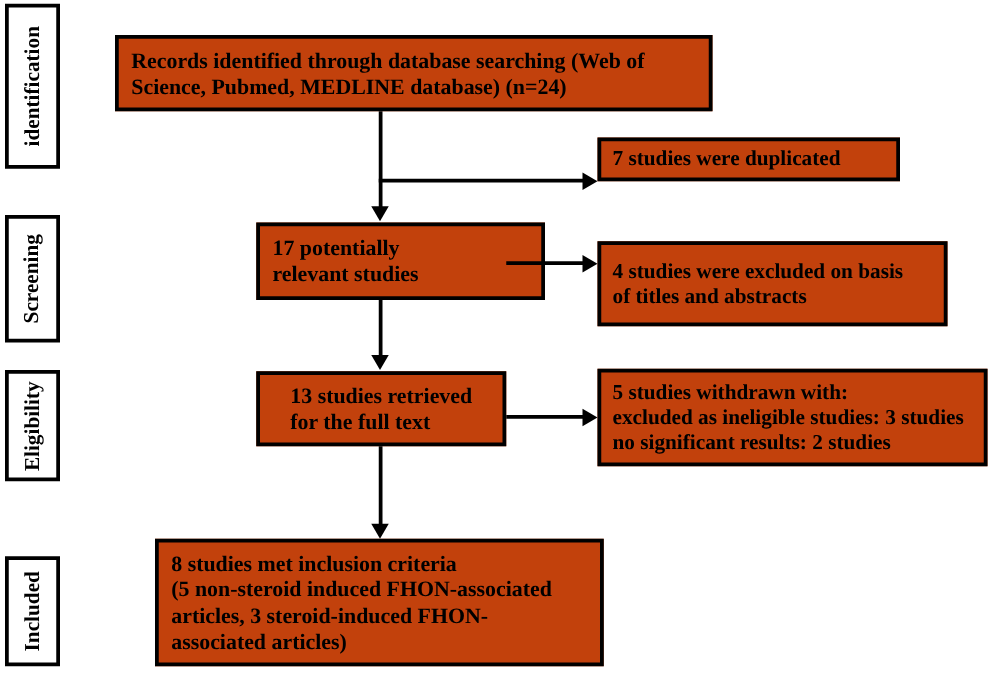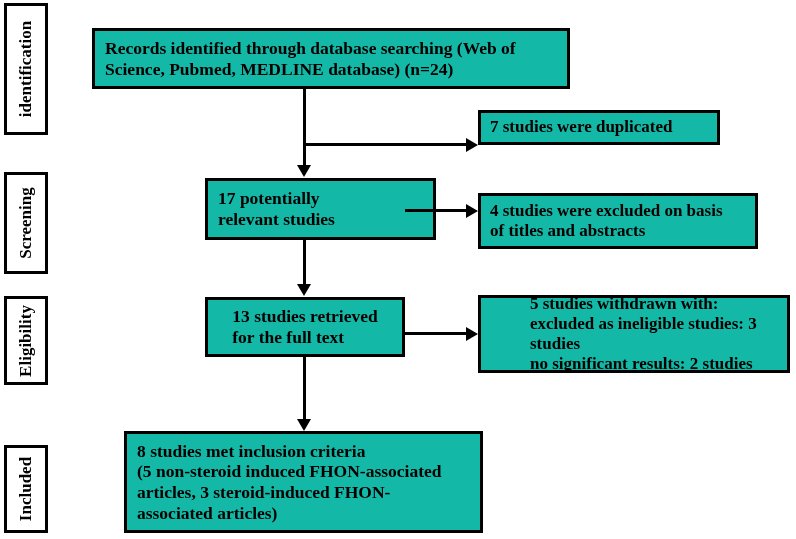--- a/index.html
+++ b/index.html
@@ -15,21 +15,21 @@
     background: #ffffff;
     font-family: "Liberation Serif", "DejaVu Serif", serif;
     overflow: hidden;
   }
 
   
   .box {
     position: absolute;
     box-sizing: border-box;
     border: 3px solid #000000;
-    background: #14b8a6;
+    background: #c2410c;
     display: flex;
     align-items: center;
   }
   .box .txt {
     font-weight: bold;
     color: #000000;
     line-height: 1.18;
     white-space: pre-line;
   }
 
@@ -97,25 +97,25 @@
   #box-retrieved { left: 205px; top: 297px; width: 200px; height: 60px; padding: 0 10px; justify-content: center; }
   #box-retrieved .txt { font-size: 17.5px; }
 
   #box-included { left: 124px; top: 431px; width: 359px; height: 102px; padding: 0 10px; }
   #box-included .txt { font-size: 17.5px; }
 
   
   #box-duplicated { left: 478px; top: 110px; width: 242px; height: 35px; padding: 0 9px; }
   #box-duplicated .txt { font-size: 17px; }
 
-  #box-excluded { left: 478px; top: 193px; width: 280px; height: 56px; padding: 0 9px; }
+  #box-excluded { left: 478px; top: 193px; width: 280px; height: 68px; padding: 0 9px; }
   #box-excluded .txt { font-size: 17px; }
 
   #box-withdrawn { left: 478px; top: 295px; width: 312px; height: 78px; padding: 0 9px; }
-  #box-withdrawn .txt { font-size: 17px; margin-left: 40px; }
+  #box-withdrawn .txt { font-size: 17px; }
 </style>
 </head>
 <body>
 
 <div id="canvas">
 
   <div class="stage" id="stage-identification">
     <span class="vtxt">identification</span>
   </div>
 

